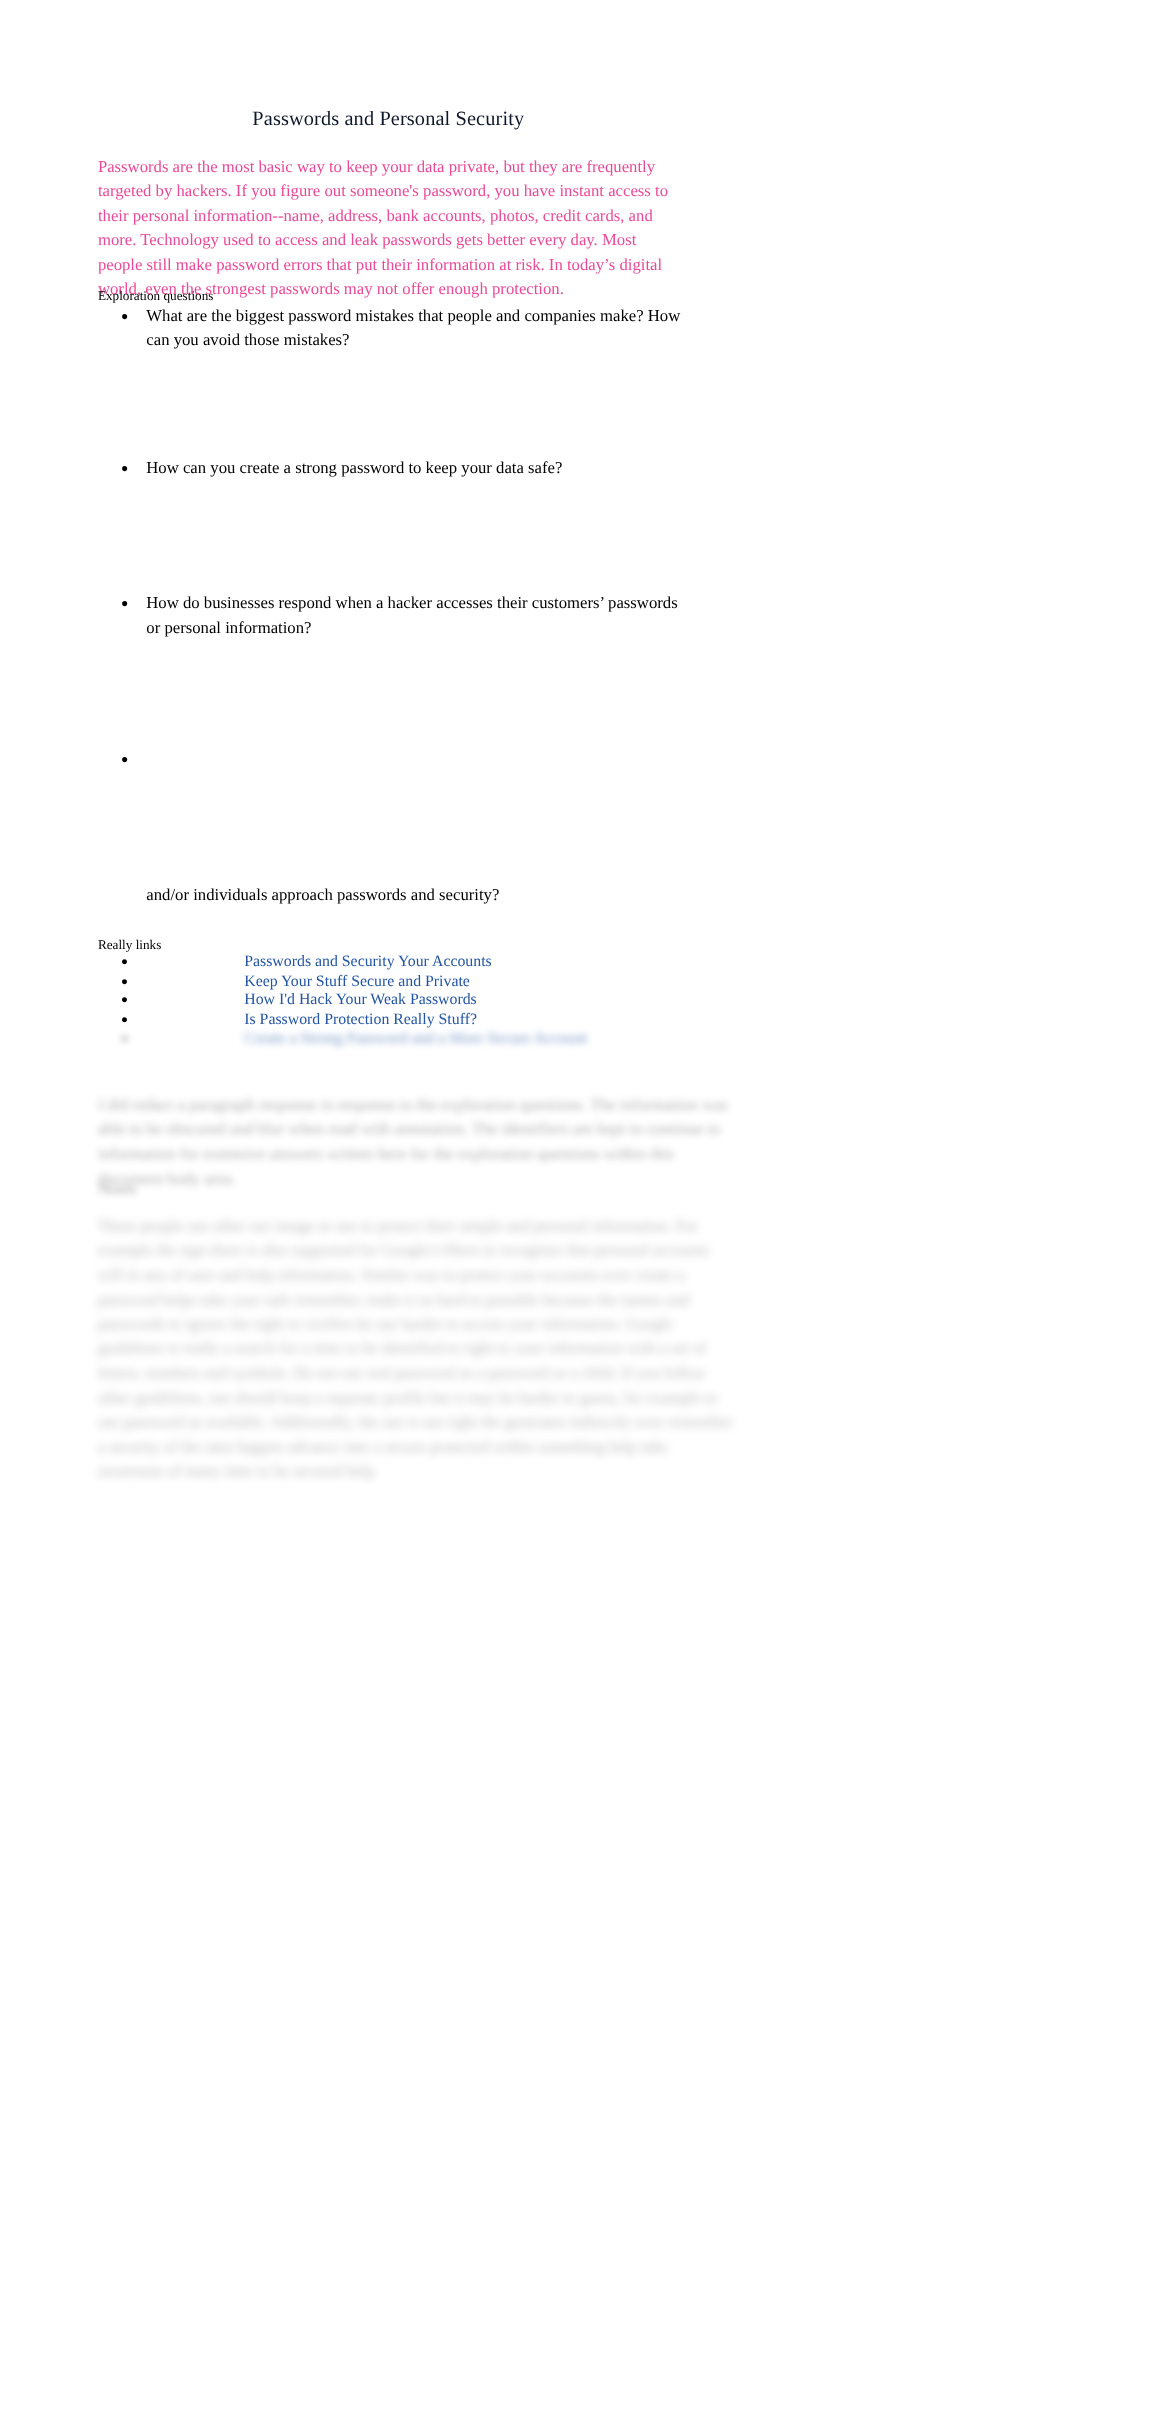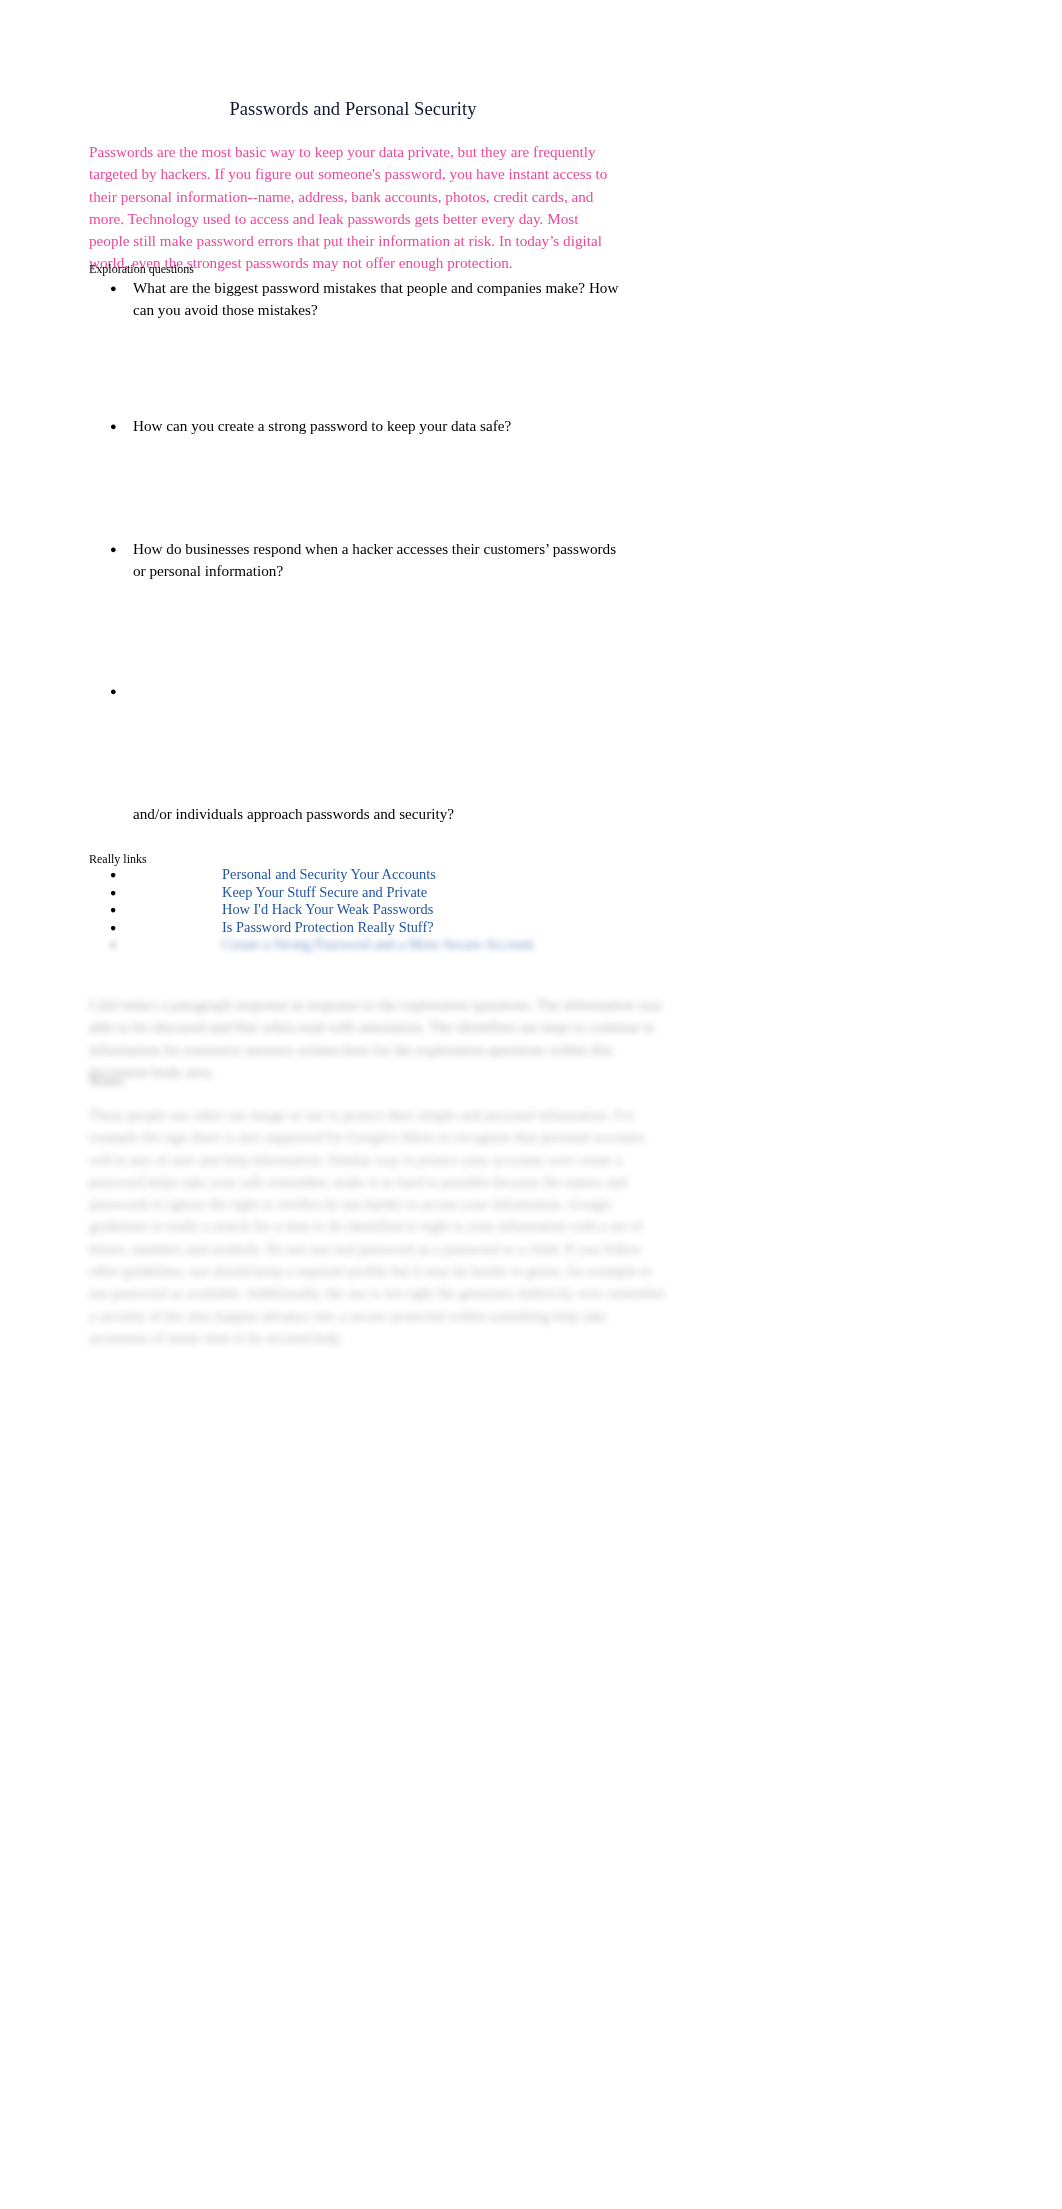--- a/index.html
+++ b/index.html
@@ -220,21 +220,21 @@
   </div>
 
   <div class="q-tail">and/or individuals approach passwords and security?</div>
 
   <div class="section-label" id="source-label">Really links</div>
 
   <div class="link-list">
 
     <div class="link-item">
       <span class="link-bullet">●</span>
-      <a class="link-anchor" href="#">Personal and Security Your Accounts</a>
+      <a class="link-anchor" href="#">Passwords and Security Your Accounts</a>
     </div>
 
     <div class="link-item">
       <span class="link-bullet">●</span>
       <a class="link-anchor" href="#">Keep Your Stuff Secure and Private</a>
     </div>
 
     <div class="link-item">
       <span class="link-bullet">●</span>
       <a class="link-anchor" href="#">How I'd Hack Your Weak Passwords</a>

